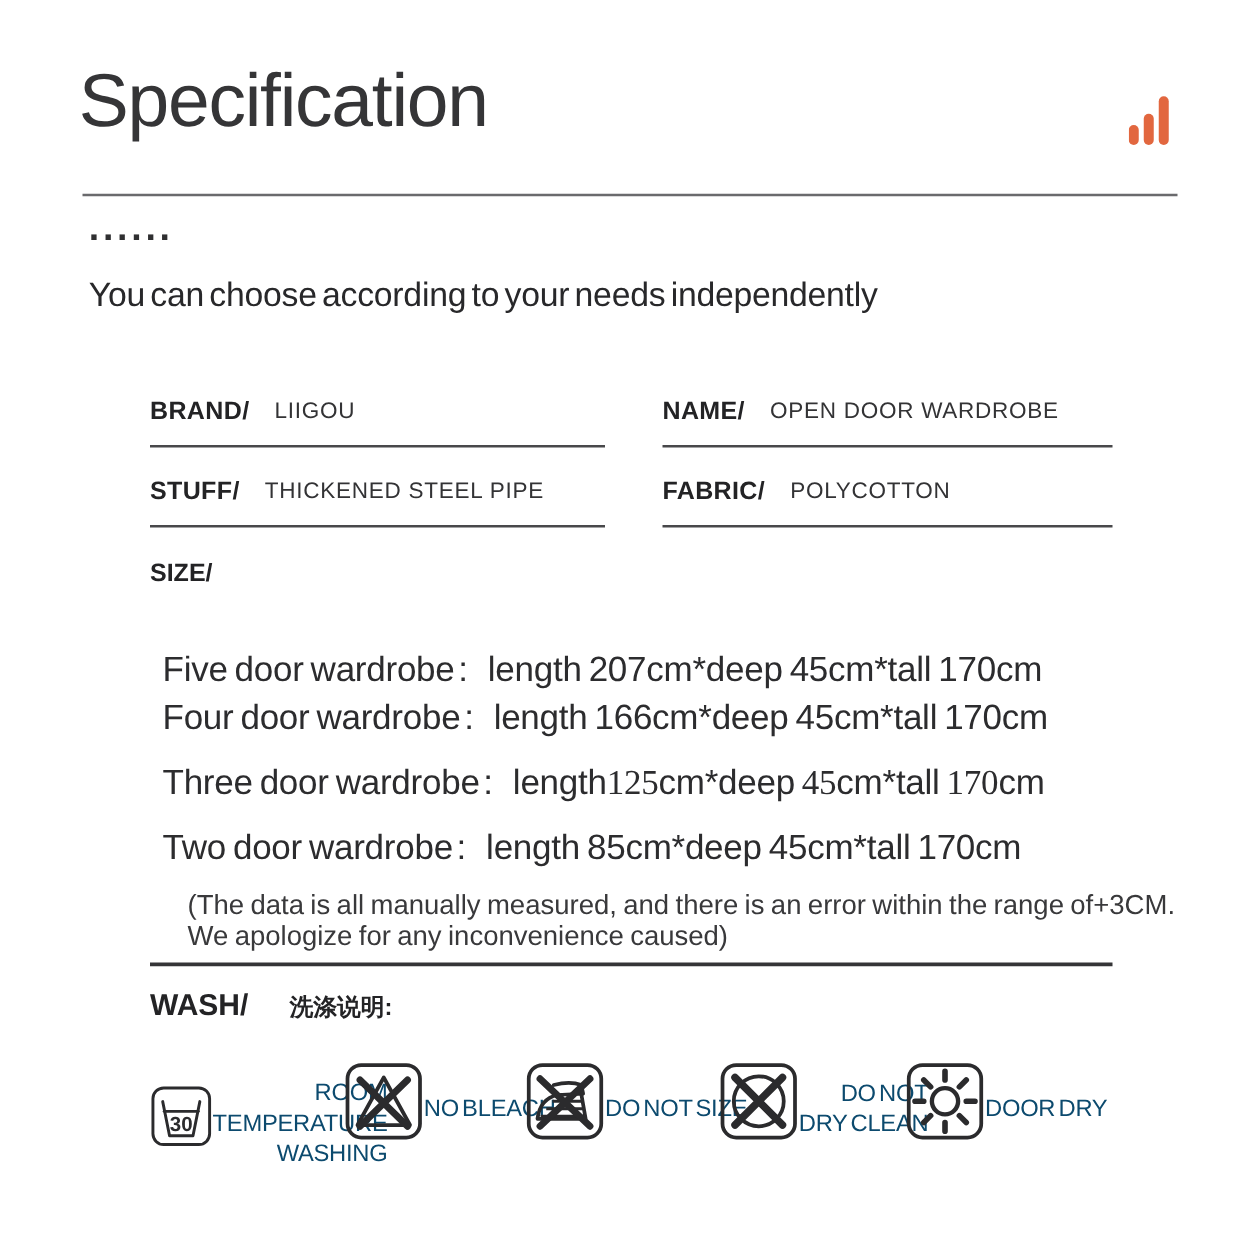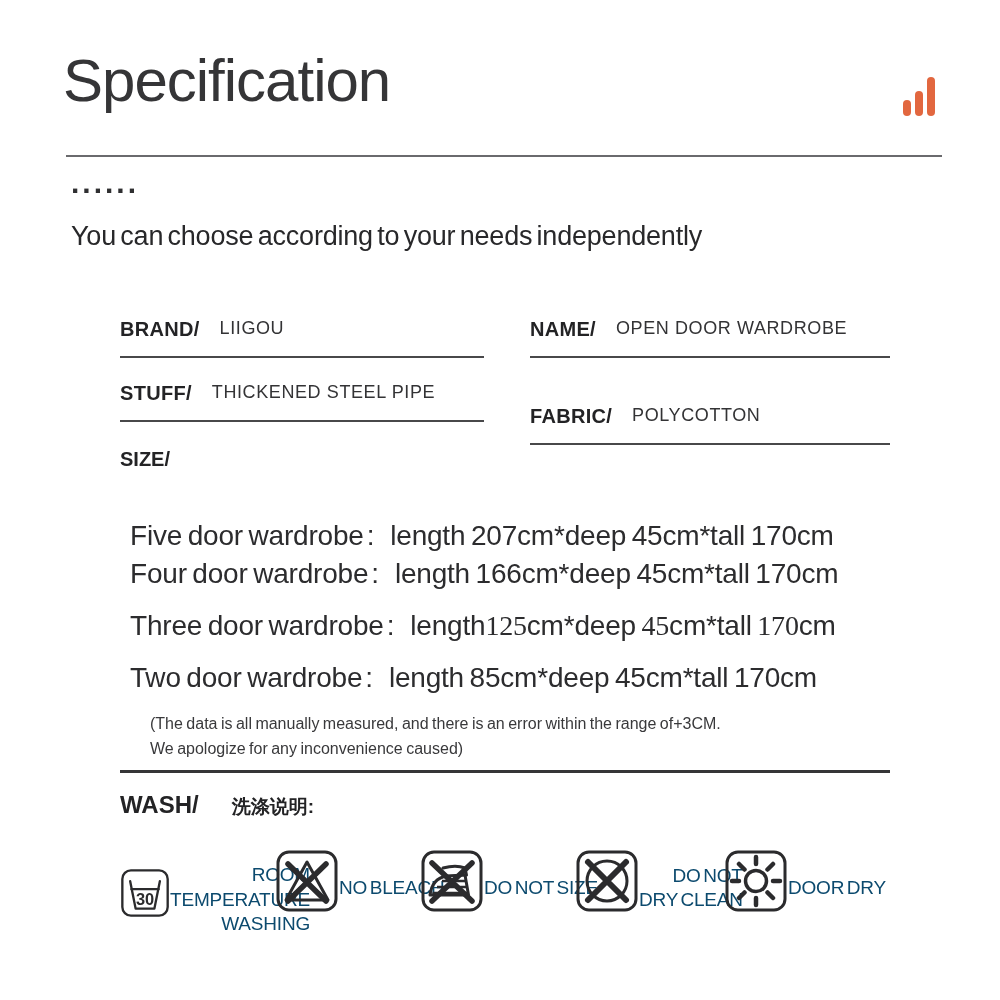--- a/index.html
+++ b/index.html
@@ -15,32 +15,32 @@
   .dots{position:absolute;left:71px;top:166px;font-size:30px;font-weight:700;
         letter-spacing:3px;color:#2f2f31;}
   .intro{position:absolute;left:71px;top:221px;font-size:27px;color:#28282a;
          word-spacing:-3px;letter-spacing:-0.2px;}
 
   .field-row{position:absolute;display:flex;align-items:flex-start;
              border-bottom:2px solid #48484a;padding-bottom:13px;height:25px;}
   .fr-brand{left:120px;top:318px;width:364px;}
   .fr-name{left:530px;top:318px;width:360px;}
   .fr-stuff{left:120px;top:382px;width:364px;}
-  .fr-fabric{left:530px;top:382px;width:360px;margin-top:23px;}
+  .fr-fabric{left:530px;top:382px;width:360px;}
   .field-label{font-size:20px;font-weight:700;color:#232325;letter-spacing:0.3px;white-space:nowrap;}
   .field-value{font-size:18px;margin-left:20px;color:#333335;letter-spacing:0.6px;white-space:nowrap;}
 
   .size-heading{position:absolute;left:120px;top:448px;font-size:20px;font-weight:700;color:#232325;}
   .size-row{position:absolute;left:130px;font-size:28px;color:#2c2c2e;
             word-spacing:-2px;letter-spacing:-0.2px;white-space:nowrap;}
   .sr-0{top:520px;}.sr-1{top:558px;}.sr-2{top:610px;}.sr-3{top:662px;}
   .size-colon{display:inline-block;margin:0 16px 0 3px;}
   .serif{font-family:Liberation Serif, serif;}
 
-  .size-note{position:absolute;left:150px;top:712px;font-size:16px;line-height:24.5px;
+  .size-note{position:absolute;left:150px;top:712px;font-size:22px;line-height:24.5px;
              color:#39393b;word-spacing:-1px;white-space:pre-line;}
 
   .rule-thick{position:absolute;left:120px;top:770px;width:770px;height:0;
               border-top:3.5px solid #353537;}
 
   .wash-header{position:absolute;left:120px;top:791px;display:flex;align-items:baseline;}
   .wash-label{font-size:24px;font-weight:700;color:#232325;}
   .wash-cn{font-size:19px;font-weight:700;margin-left:33px;color:#232325;}
 
   .wash-col{position:absolute;top:849px;width:190px;display:flex;

